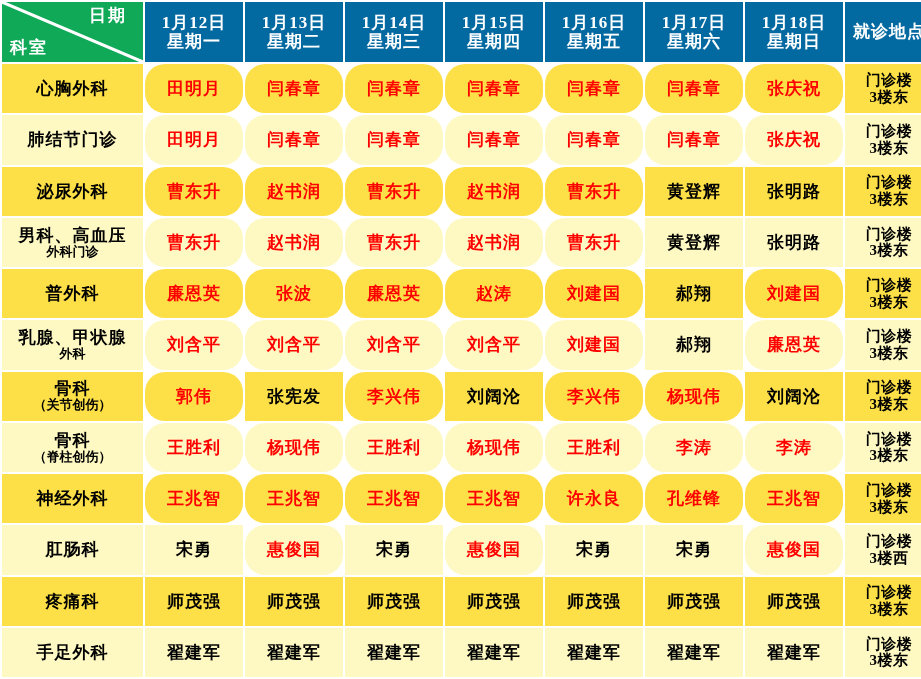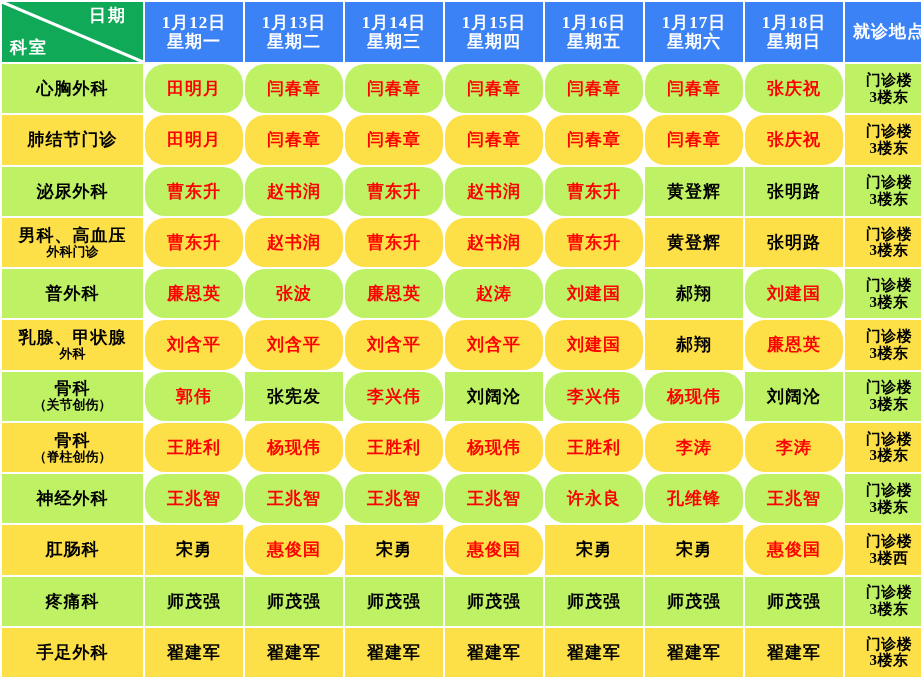--- a/index.html
+++ b/index.html
@@ -25,21 +25,21 @@
     padding: 0;
     margin: 0;
     text-align: center;
     vertical-align: middle;
     font-weight: bold;
     line-height: 1.12;
     overflow: hidden;
   }
   
   .hdr {
-    background: #3b82f6;
+    background: #0369a1;
     color: #ffffff;
     font-size: 17px;
     letter-spacing: 1px;
     height: 60px;
   }
   .hdr .d1 { display:block; }
   .hdr .d2 { display:block; }
 
   .corner-cell {
     background: #0FA958;
@@ -64,22 +64,22 @@
   }
   .corner-dept {
     position: absolute;
     bottom: 5px;
     left: 8px;
     z-index: 2;
     text-align: right;
   }
 
   
-  .row-gray td { background: #bef264; }
-  .row-blue td { background: #fde047; }
+  .row-gray td { background: #fde047; }
+  .row-blue td { background: #fef9c3; }
 
   .dept-cell {
     color: #000000;
     font-size: 17px;
     letter-spacing: 1px;
   }
   .dept-cell .sub {
     display: block;
     font-size: 13px;
     letter-spacing: 0px;

